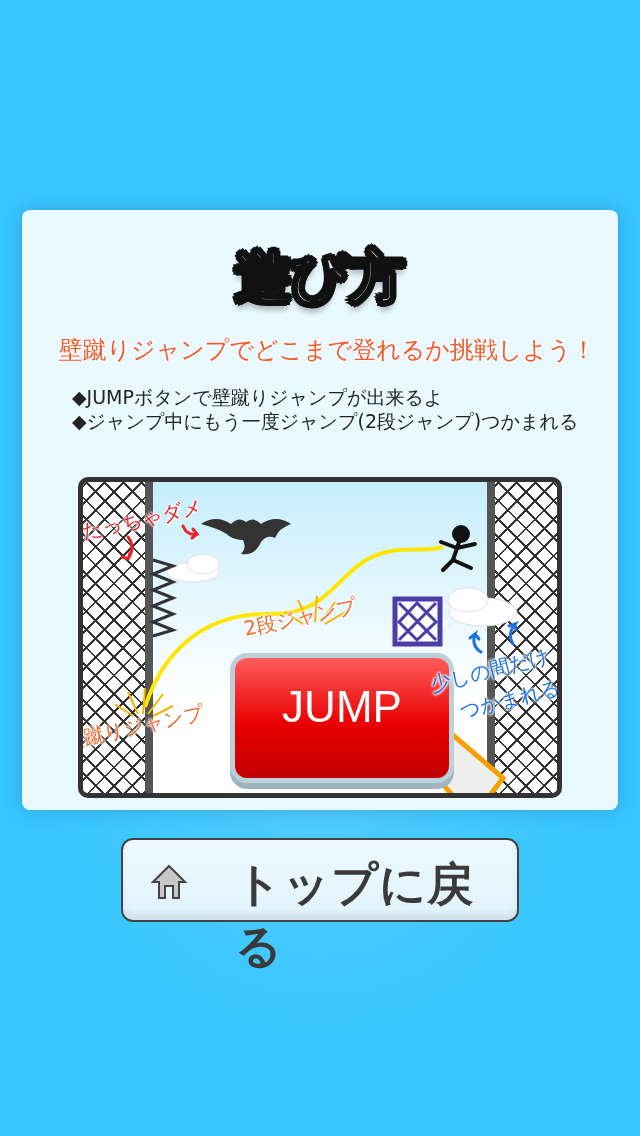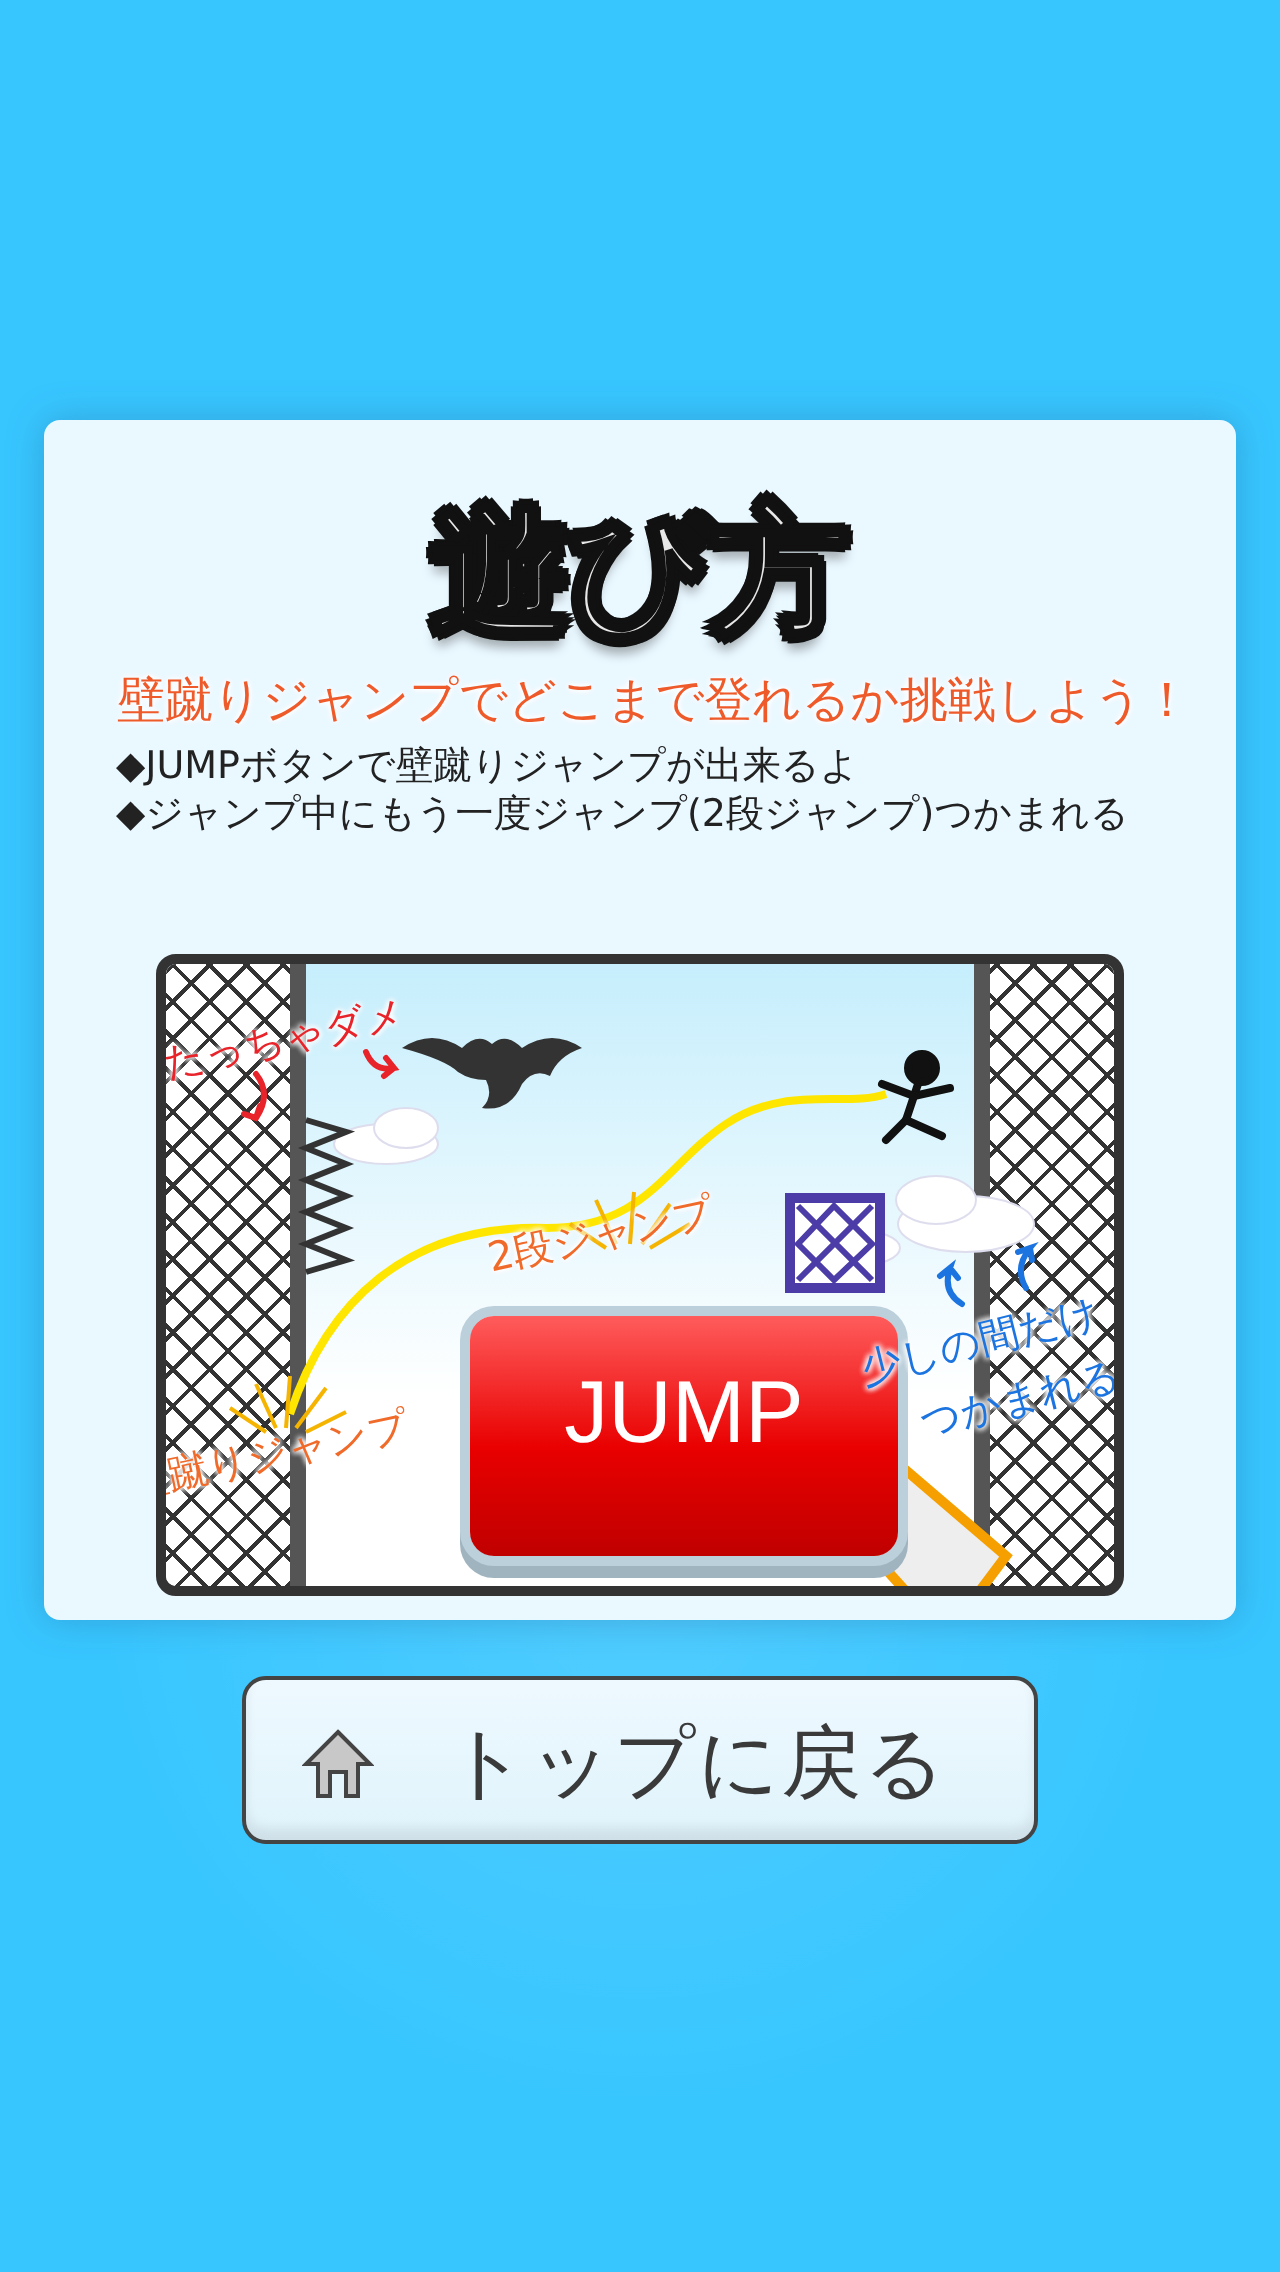--- a/index.html
+++ b/index.html
@@ -1,44 +1,44 @@
 <!DOCTYPE html>
 <html><head>
 <meta charset="utf-8">
 <style>
   html,body{margin:0;padding:0;}
   body{width:640px;height:1136px;background:#38c6ff;position:relative;overflow:hidden;font-family:"DejaVu Sans",sans-serif;}
   .rays{position:absolute;left:0;top:600px;width:640px;height:500px;
     background:radial-gradient(ellipse at 50% 40%, rgba(255,255,255,0.12), rgba(255,255,255,0) 60%);}
   .panel{position:absolute;left:22px;top:210px;width:596px;height:600px;background:#eaf8ff;border-radius:8px;
     box-shadow:0 0 18px rgba(40,120,170,0.45);}
-  .title{position:absolute;left:0;right:0;top:30px;text-align:center;font-size:69px;font-weight:bold;color:#e8e8e8;
+  .title{position:absolute;left:0;right:0;top:30px;text-align:center;font-size:56px;font-weight:bold;color:#e8e8e8;
     -webkit-text-stroke:2px #111;
     text-shadow:0 0 0 #111, 3px 3px 0 #111,-3px -3px 0 #111,3px -3px 0 #111,-3px 3px 0 #111,0 4px 0 #111,0 -4px 0 #111,4px 0 0 #111,-4px 0 0 #111, 0 7px 6px rgba(0,0,0,0.35);}
   .tagline{position:absolute;left:14px;right:0;top:124px;text-align:center;font-size:24px;color:#ef5a2a;
     text-shadow:0 0 3px #fff,0 0 3px #fff,0 0 3px #fff;}
-  .rules{position:absolute;left:36px;top:161px;margin:0;padding:0;list-style:none;}
+  .rules{position:absolute;left:36px;top:161px;margin:14px;padding:0;list-style:none;}
   .rules li{font-size:19px;line-height:24px;color:#222;white-space:nowrap;}
   .frame{position:absolute;left:56px;top:267px;width:484px;height:321px;border:5px solid #333;border-radius:10px;box-sizing:border-box;overflow:hidden;
     background:linear-gradient(#c6eefc,#fff 70%);}
   .wall{position:absolute;top:0;bottom:0;width:62px;background-color:#fff;
     background-image:repeating-linear-gradient(45deg,#333 0 2px,transparent 2px 13px),repeating-linear-gradient(-45deg,#333 0 2px,transparent 2px 13px);}
   .wall.l{left:0;border-right:8px solid #555;}
   .wall.r{right:0;border-left:8px solid #555;}
   .illus-label{position:absolute;font-size:20px;white-space:nowrap;text-shadow:0 0 3px #fff,0 0 3px #fff,0 0 3px #fff,0 0 3px #fff;}
   .red{color:#e8232a;}
   .orange{color:#f06a2a;}
   .blue{color:#1c74e0;}
   .jump-btn{position:absolute;left:152px;top:176px;width:214px;height:120px;border-radius:12px;
     background:linear-gradient(#ff5c5c,#e90000 55%,#c00000);box-shadow:0 0 0 5px #bcd0dc,0 6px 0 5px #a0b4c0;}
   .jump-btn span{position:absolute;left:0;right:0;top:24px;text-align:center;color:#fff;font-size:44px;font-family:"Liberation Sans",sans-serif;}
   .back-btn{position:absolute;left:121px;top:838px;width:398px;height:84px;box-sizing:border-box;border:2px solid #444;border-radius:12px;
     background:linear-gradient(#eef9ff,#e0f3fb);box-shadow:inset 0 -6px 6px rgba(0,0,0,0.08);cursor:pointer;}
   .back-btn .home{position:absolute;left:28px;top:24px;}
-  .back-btn .label{position:absolute;left:100px;top:14px;font-size:40px;font-weight:normal;color:#3a3a3a;letter-spacing:1px;}
+  .back-btn .label{position:absolute;left:112px;top:14px;font-size:46px;font-weight:bold;color:#3a3a3a;letter-spacing:1px;}
 </style>
 </head>
 <body>
 
 <div class="rays"></div>
 
 <div class="panel">
   <div class="title">遊び方</div>
   <div class="tagline">壁蹴りジャンプでどこまで登れるか挑戦しよう！</div>
   <ul class="rules">

